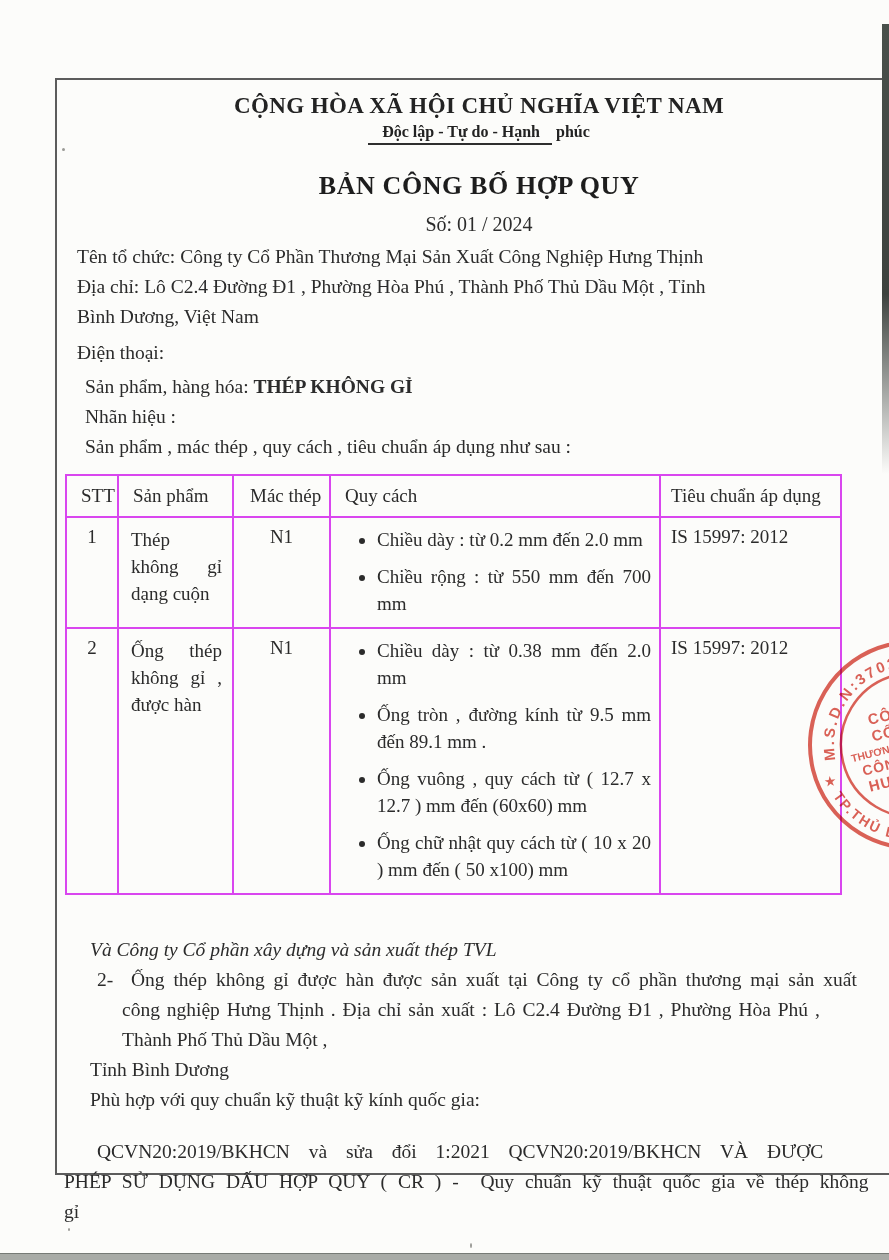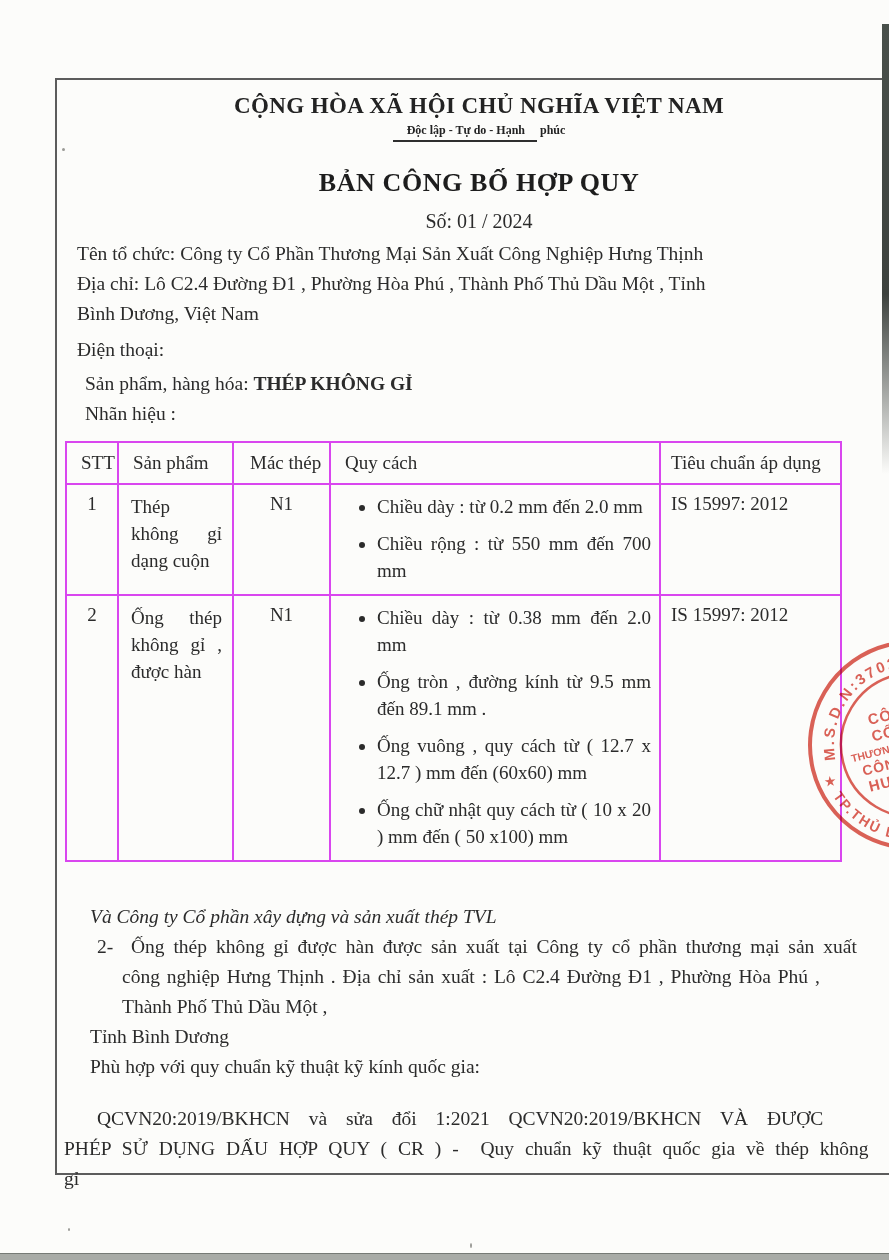--- a/index.html
+++ b/index.html
@@ -3,21 +3,21 @@
 <meta charset="utf-8">
 <style>
   html,body{margin:0;padding:0;background:#e8e8e6;}
   .scan{position:relative;width:889px;height:1260px;background:#fcfcfa;overflow:hidden;
         font-family:"Liberation Serif","DejaVu Serif",serif;color:#2b2b2b;}
   
   .page-border{position:absolute;left:55px;top:78px;width:848px;height:1097px;
                border:2px solid #5c5c5c;box-sizing:border-box;padding:10px 20px 0 20px;}
   .center{text-align:center;}
   .national{font-size:23px;font-weight:bold;letter-spacing:.4px;margin-top:3px;color:#232323;}
-  .motto{font-size:12px;font-weight:bold;margin-top:4px;color:#232323;}
+  .motto{font-size:16px;font-weight:bold;margin-top:4px;color:#232323;}
   .motto .underl{border-bottom:2.5px solid #2e2e2e;padding:0 12px 3px 14px;}
   .doc-title{font-size:26px;font-weight:bold;letter-spacing:.6px;margin-top:30px;color:#1d1d1d;}
   .doc-number{font-size:20px;margin-top:12px;}
   .para{font-size:19.5px;line-height:30px;margin:0;}
   .mt18{margin-top:6px;} .mt6{margin-top:6px;} .mt4{margin-top:4px;}
   .ind8{margin-left:8px;}
   .b{font-weight:bold;}
   
   table.spec{border-collapse:collapse;table-layout:fixed;width:775px;margin-left:-12px;margin-top:12px;
              font-size:19px;}
@@ -62,20 +62,21 @@
     <div class="center doc-title">BẢN CÔNG BỐ HỢP QUY</div>
     <div class="center doc-number">Số: 01 / 2024</div>
 
     <p class="para mt18">Tên tổ chức: Công ty Cổ Phần Thương Mại Sản Xuất Công Nghiệp Hưng Thịnh</p>
     <p class="para">Địa chỉ: Lô C2.4 Đường Đ1 , Phường Hòa Phú , Thành Phố Thủ Dầu Một , Tỉnh</p>
     <p class="para">Bình Dương, Việt Nam</p>
     <p class="para mt6">Điện thoại:</p>
 
     <p class="para mt4 ind8"><span>Sản phẩm, hàng hóa: </span><span class="b">THÉP KHÔNG GỈ</span></p>
     <p class="para ind8">Nhãn hiệu :</p>
+    <p class="para ind8">Sản phẩm , mác thép , quy cách , tiêu chuẩn áp dụng như sau :</p>
 
     <table class="spec">
       <colgroup>
         <col style="width:52px">
           <col style="width:115px">
           <col style="width:97px">
         <col style="width:330px">
           <col style="width:181px">
       </colgroup>
       <thead>

